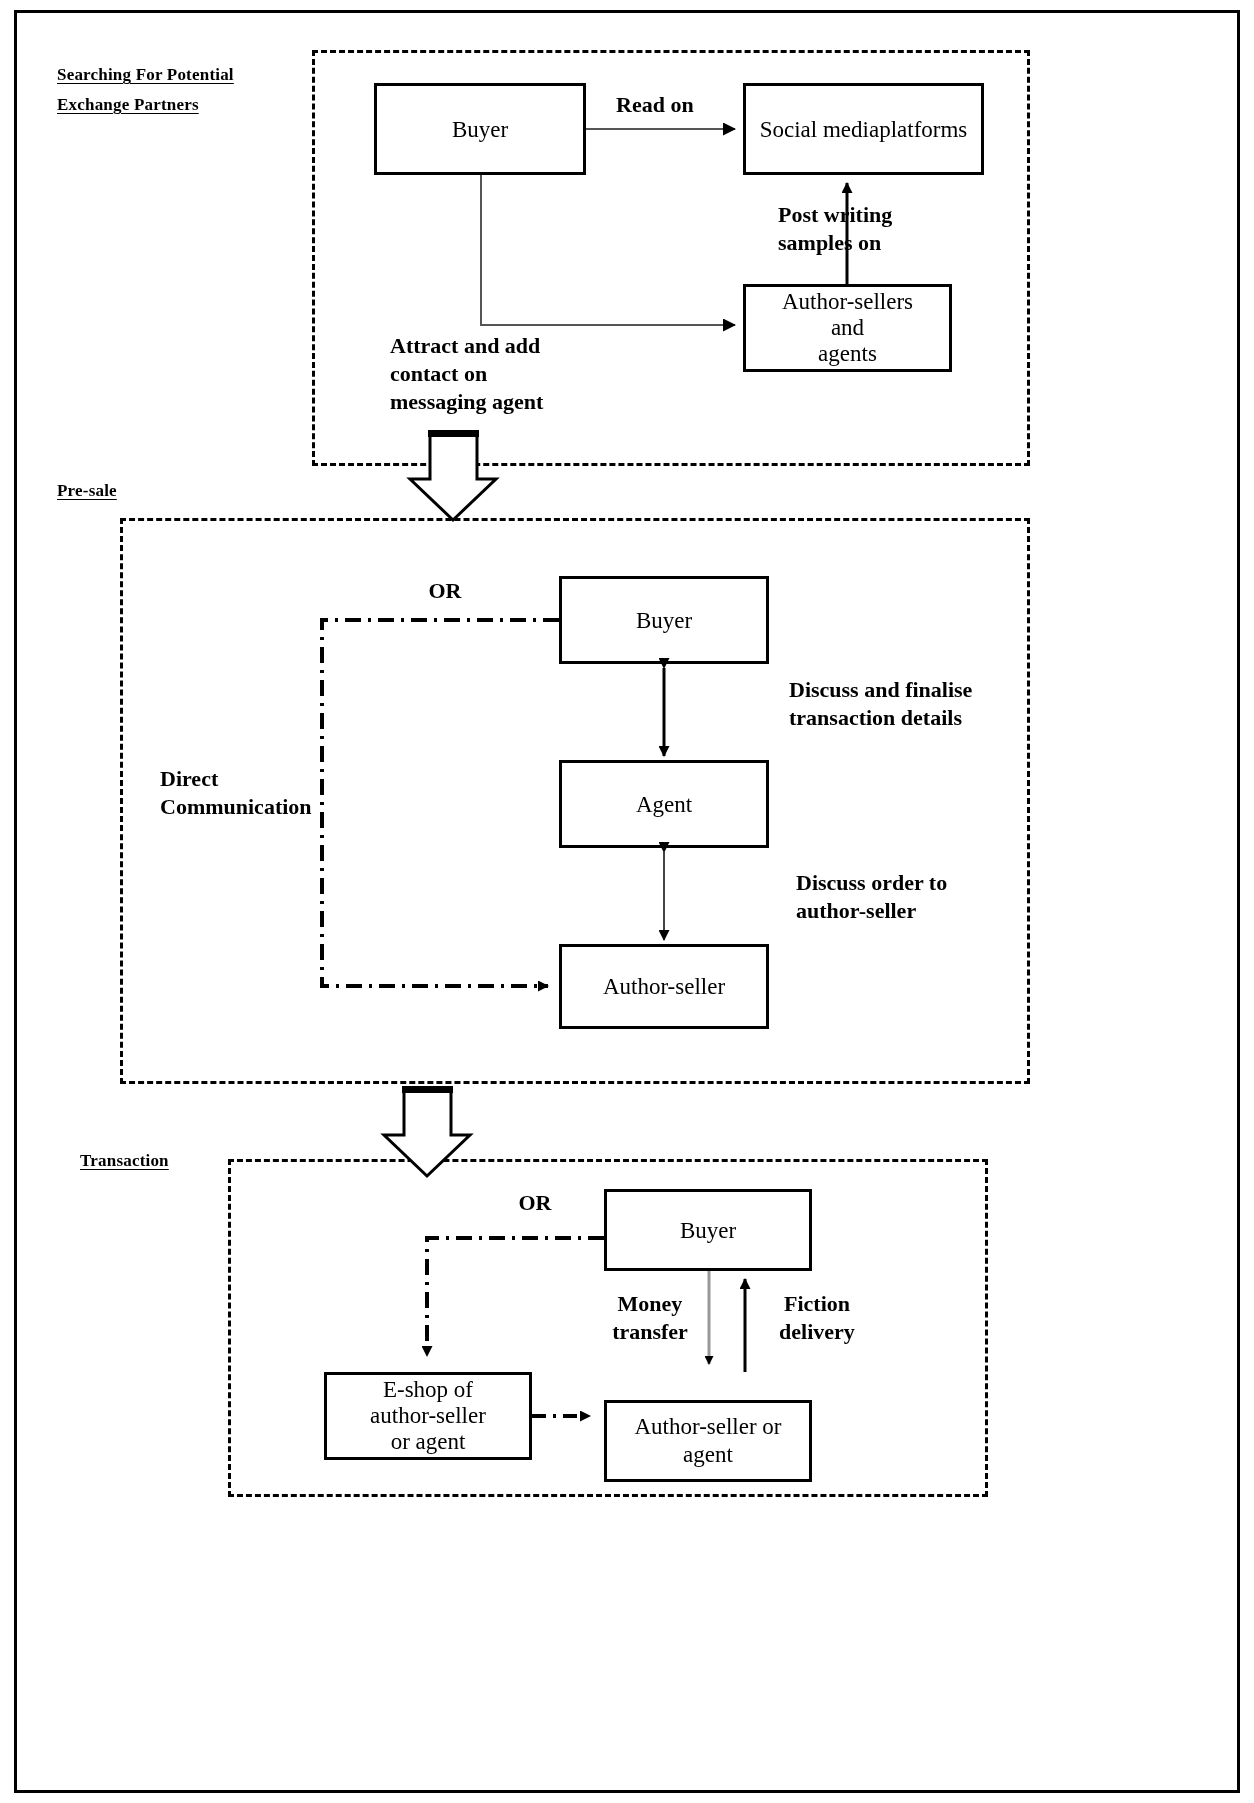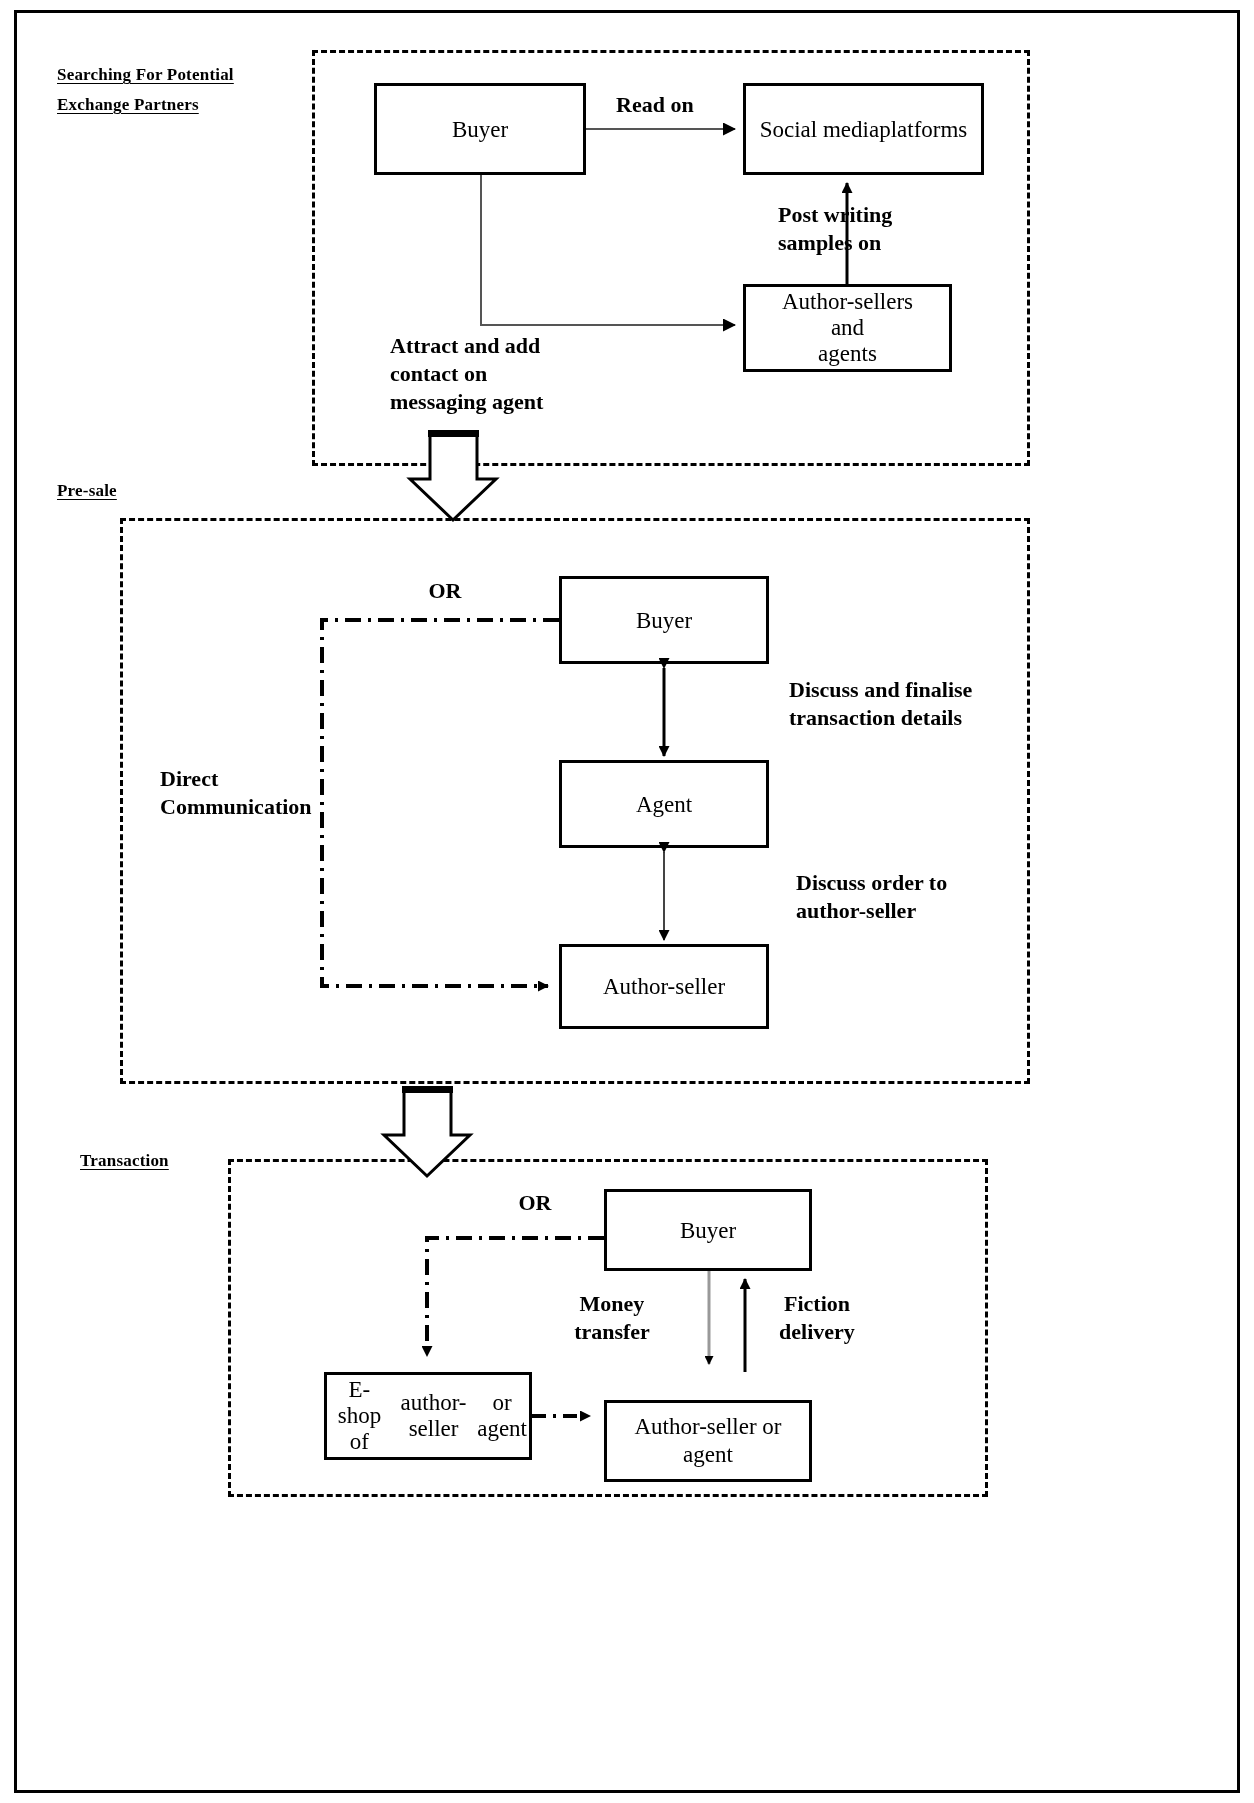--- a/index.html
+++ b/index.html
@@ -96,32 +96,32 @@
   <div class="stage-label" style="left:80px;top:1146px;width:200px;">
     <span>Transaction</span>
   </div>
 
   <div class="dash-region" style="left:228px;top:1159px;width:760px;height:338px;"></div>
 
   <div class="node" style="left:604px;top:1189px;width:208px;height:82px;">
     <span>Buyer</span>
   </div>
 
-  <div class="node" style="left:324px;top:1372px;width:208px;height:88px;flex-direction:row;line-height:26px;">
+  <div class="node" style="left:324px;top:1372px;width:208px;height:88px;flex-direction:column;line-height:26px;">
     <span>E-shop of</span>
     <span>author-seller</span>
     <span>or agent</span>
   </div>
 
   <div class="node" style="left:604px;top:1372px;width:208px;height:82px;flex-direction:column;line-height:28px;margin-top:28px;">
     <span>Author-seller or</span>
     <span>agent</span>
   </div>
 
-  <div class="edge-label ctr" style="left:552px;top:1290px;width:120px;">
+  <div class="edge-label ctr" style="left:590px;top:1290px;width:120px;">
     <span>Money</span><br>
     <span>transfer</span>
   </div>
 
   <div class="edge-label ctr" style="left:762px;top:1290px;width:110px;">
     <span>Fiction</span><br>
     <span>delivery</span>
   </div>
 
   <div class="edge-label ctr" style="left:490px;top:1189px;width:90px;">

